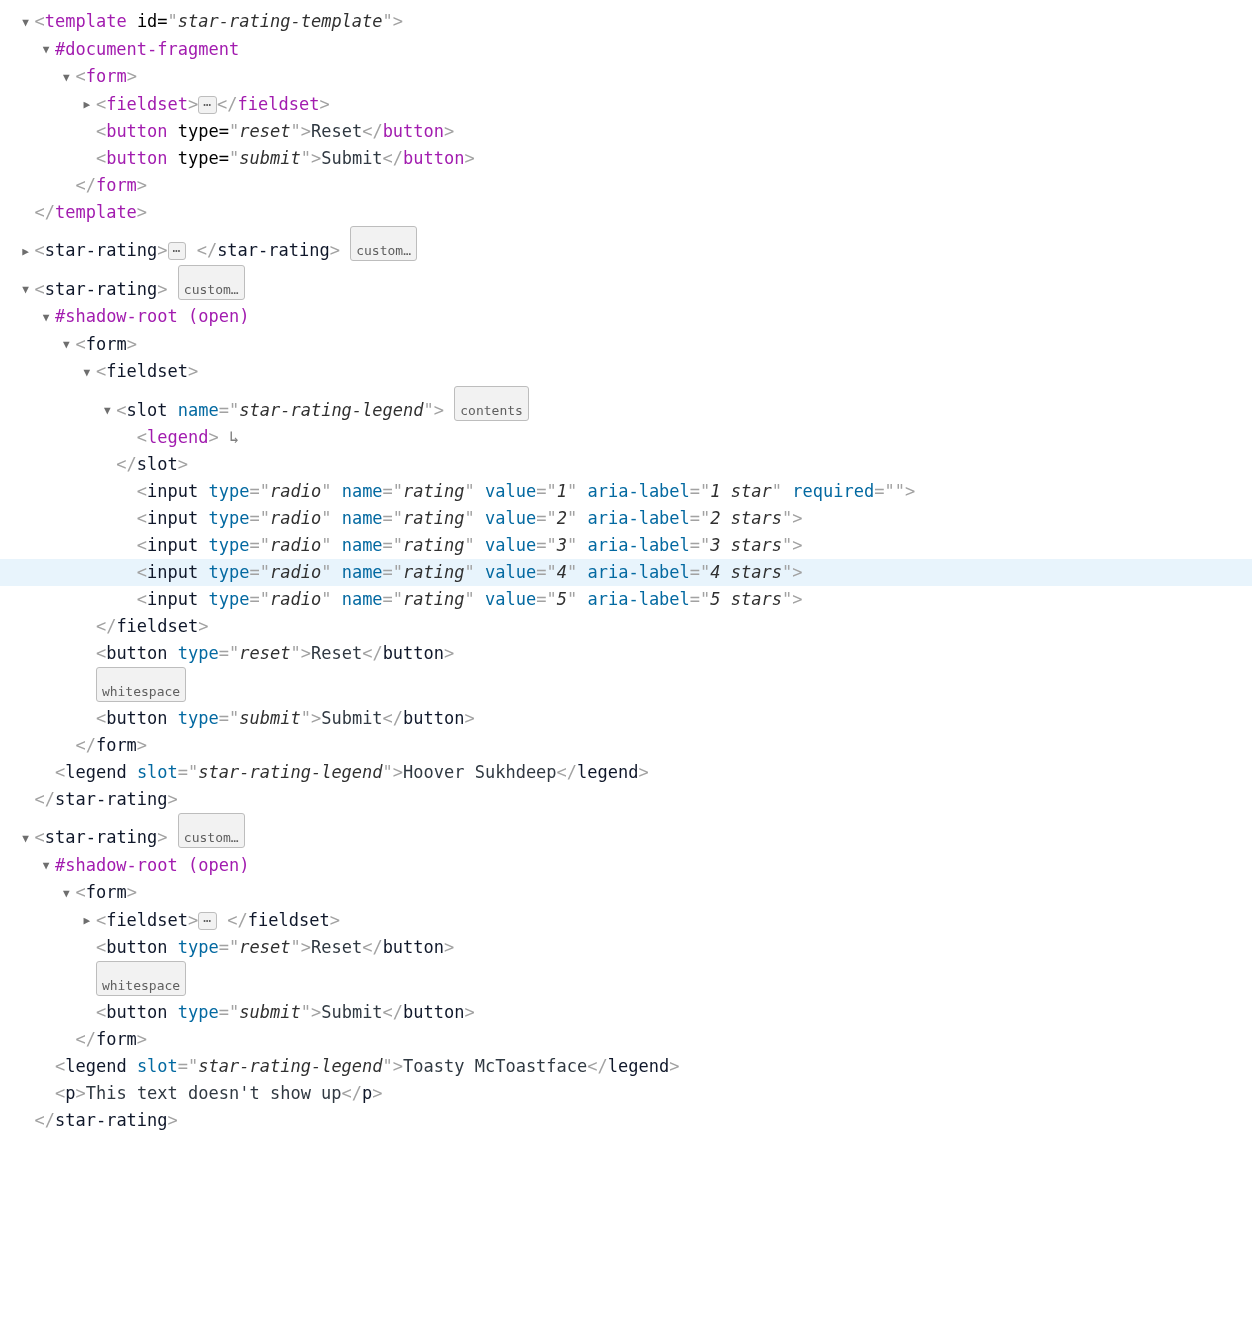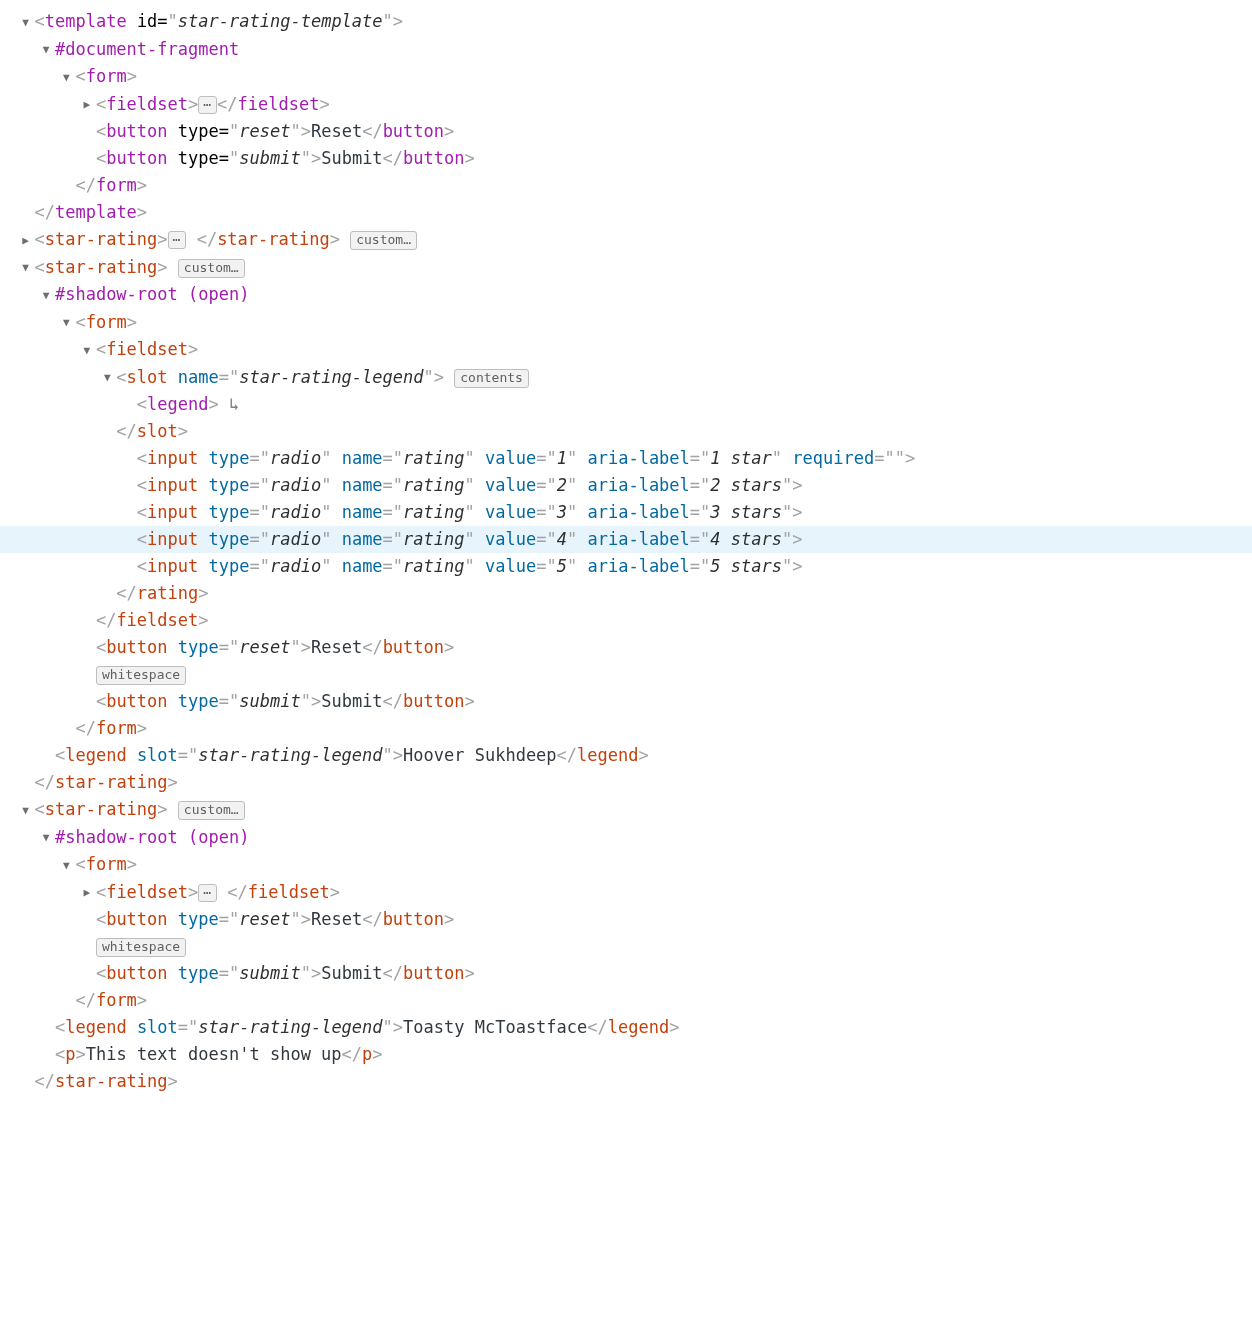--- a/index.html
+++ b/index.html
@@ -21,33 +21,33 @@
     color: #6e6e6e;
     cursor: pointer;
     user-select: none;
     font-size: 11px;
     vertical-align: middle;
     margin-right: 4px;
   }
   .pad { display:inline-block; width:14px; }
   .ang { color: #a2a2a2; }
   .tag-gray { color: #a21caf; }
-  .tag-blue { color: #c2410c; }
+  .tag-blue { color: #0f172a; }
   .attr { color: #0369a1; }
   .attr-gray { color: #000000; }
   .val { color: #303030; font-style: italic; }
   .txt { color: #303942; }
   .ell-badge, .badge {
     display: inline-block;
     border: 1px solid #bdbdbd;
     background: #f2f2f2;
     border-radius: 3px;
     font-size: 13px;
     line-height: 16px;
-    padding: 0 5px 1px 5px;
+    padding: 16px 5px 1px 5px;
     color: #5f5f5f;
     vertical-align: 1px;
   }
   .ell-badge { padding: 0 4px; letter-spacing: 1px; }
   .arrow-dr { color: #808080; }
 </style>
 </head>
 <body>
 
 <div id="tree">
@@ -65,21 +65,20 @@
     <div class="line">      <span class="toggle">▼</span><span class="ang">&lt;</span><span class="tag-blue">form</span><span class="ang">&gt;</span></div>
     <div class="line">        <span class="toggle">▼</span><span class="ang">&lt;</span><span class="tag-blue">fieldset</span><span class="ang">&gt;</span></div>
     <div class="line">          <span class="toggle">▼</span><span class="ang">&lt;</span><span class="tag-blue">slot</span> <span class="attr">name</span><span class="ang">=</span><span class="ang">"</span><span class="val">star-rating-legend</span><span class="ang">"</span><span class="ang">&gt;</span> <span class="badge">contents</span></div>
     <div class="line">            <span class="pad"></span><span class="ang">&lt;</span><span class="tag-gray">legend</span><span class="ang">&gt;</span> <span class="arrow-dr">↳</span></div>
     <div class="line">          <span class="pad"></span><span class="ang">&lt;/</span><span class="tag-blue">slot</span><span class="ang">&gt;</span></div>
     <div class="line">            <span class="pad"></span><span class="ang">&lt;</span><span class="tag-blue">input</span> <span class="attr">type</span><span class="ang">=</span><span class="ang">"</span><span class="val">radio</span><span class="ang">"</span> <span class="attr">name</span><span class="ang">=</span><span class="ang">"</span><span class="val">rating</span><span class="ang">"</span> <span class="attr">value</span><span class="ang">=</span><span class="ang">"</span><span class="val">1</span><span class="ang">"</span> <span class="attr">aria-label</span><span class="ang">=</span><span class="ang">"</span><span class="val">1 star</span><span class="ang">"</span> <span class="attr">required</span><span class="ang">=</span><span class="ang">""</span><span class="ang">&gt;</span></div>
     <div class="line">            <span class="pad"></span><span class="ang">&lt;</span><span class="tag-blue">input</span> <span class="attr">type</span><span class="ang">=</span><span class="ang">"</span><span class="val">radio</span><span class="ang">"</span> <span class="attr">name</span><span class="ang">=</span><span class="ang">"</span><span class="val">rating</span><span class="ang">"</span> <span class="attr">value</span><span class="ang">=</span><span class="ang">"</span><span class="val">2</span><span class="ang">"</span> <span class="attr">aria-label</span><span class="ang">=</span><span class="ang">"</span><span class="val">2 stars</span><span class="ang">"</span><span class="ang">&gt;</span></div>
     <div class="line">            <span class="pad"></span><span class="ang">&lt;</span><span class="tag-blue">input</span> <span class="attr">type</span><span class="ang">=</span><span class="ang">"</span><span class="val">radio</span><span class="ang">"</span> <span class="attr">name</span><span class="ang">=</span><span class="ang">"</span><span class="val">rating</span><span class="ang">"</span> <span class="attr">value</span><span class="ang">=</span><span class="ang">"</span><span class="val">3</span><span class="ang">"</span> <span class="attr">aria-label</span><span class="ang">=</span><span class="ang">"</span><span class="val">3 stars</span><span class="ang">"</span><span class="ang">&gt;</span></div>
     <div class="line hl">            <span class="pad"></span><span class="ang">&lt;</span><span class="tag-blue">input</span> <span class="attr">type</span><span class="ang">=</span><span class="ang">"</span><span class="val">radio</span><span class="ang">"</span> <span class="attr">name</span><span class="ang">=</span><span class="ang">"</span><span class="val">rating</span><span class="ang">"</span> <span class="attr">value</span><span class="ang">=</span><span class="ang">"</span><span class="val">4</span><span class="ang">"</span> <span class="attr">aria-label</span><span class="ang">=</span><span class="ang">"</span><span class="val">4 stars</span><span class="ang">"</span><span class="ang">&gt;</span></div>
     <div class="line">            <span class="pad"></span><span class="ang">&lt;</span><span class="tag-blue">input</span> <span class="attr">type</span><span class="ang">=</span><span class="ang">"</span><span class="val">radio</span><span class="ang">"</span> <span class="attr">name</span><span class="ang">=</span><span class="ang">"</span><span class="val">rating</span><span class="ang">"</span> <span class="attr">value</span><span class="ang">=</span><span class="ang">"</span><span class="val">5</span><span class="ang">"</span> <span class="attr">aria-label</span><span class="ang">=</span><span class="ang">"</span><span class="val">5 stars</span><span class="ang">"</span><span class="ang">&gt;</span></div>
-    <div class="line">          <span class="pad"></span><span class="ang">&lt;/</span><span class="tag-blue">rating</span><span class="ang">&gt;</span></div>
     <div class="line">        <span class="pad"></span><span class="ang">&lt;/</span><span class="tag-blue">fieldset</span><span class="ang">&gt;</span></div>
     <div class="line">        <span class="pad"></span><span class="ang">&lt;</span><span class="tag-blue">button</span> <span class="attr">type</span><span class="ang">=</span><span class="ang">"</span><span class="val">reset</span><span class="ang">"</span><span class="ang">&gt;</span><span class="txt">Reset</span><span class="ang">&lt;/</span><span class="tag-blue">button</span><span class="ang">&gt;</span></div>
     <div class="line">        <span class="pad"></span><span class="badge">whitespace</span></div>
     <div class="line">        <span class="pad"></span><span class="ang">&lt;</span><span class="tag-blue">button</span> <span class="attr">type</span><span class="ang">=</span><span class="ang">"</span><span class="val">submit</span><span class="ang">"</span><span class="ang">&gt;</span><span class="txt">Submit</span><span class="ang">&lt;/</span><span class="tag-blue">button</span><span class="ang">&gt;</span></div>
     <div class="line">      <span class="pad"></span><span class="ang">&lt;/</span><span class="tag-blue">form</span><span class="ang">&gt;</span></div>
     <div class="line">    <span class="pad"></span><span class="ang">&lt;</span><span class="tag-blue">legend</span> <span class="attr">slot</span><span class="ang">=</span><span class="ang">"</span><span class="val">star-rating-legend</span><span class="ang">"</span><span class="ang">&gt;</span><span class="txt">Hoover Sukhdeep</span><span class="ang">&lt;/</span><span class="tag-blue">legend</span><span class="ang">&gt;</span></div>
     <div class="line">  <span class="pad"></span><span class="ang">&lt;/</span><span class="tag-blue">star-rating</span><span class="ang">&gt;</span></div>
     <div class="line">  <span class="toggle">▼</span><span class="ang">&lt;</span><span class="tag-blue">star-rating</span><span class="ang">&gt;</span> <span class="badge">custom…</span></div>
     <div class="line">    <span class="toggle">▼</span><span class="tag-gray">#shadow-root (open)</span></div>
     <div class="line">      <span class="toggle">▼</span><span class="ang">&lt;</span><span class="tag-blue">form</span><span class="ang">&gt;</span></div>

